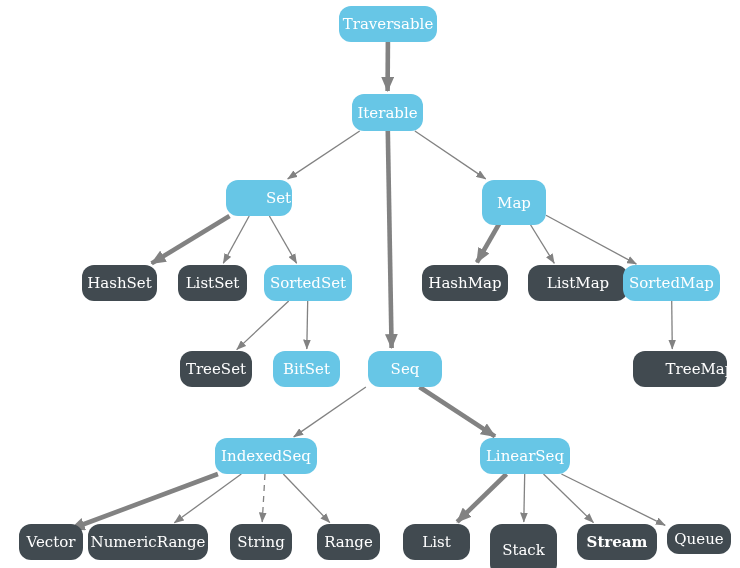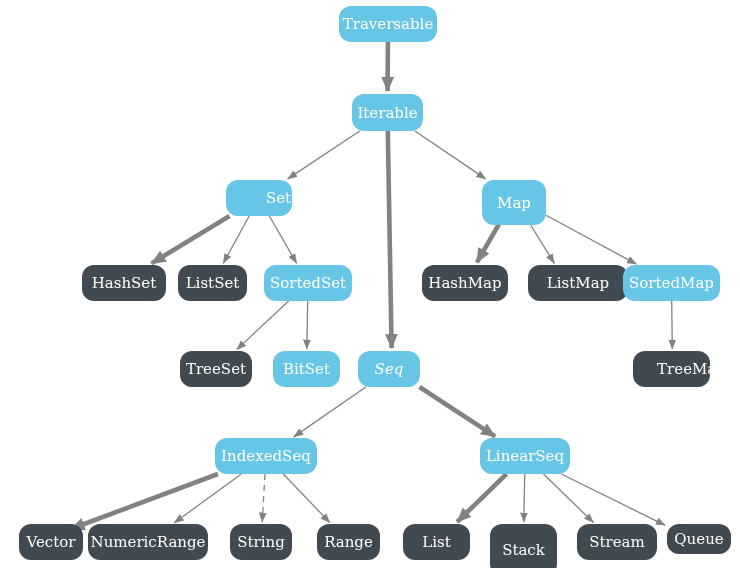--- a/index.html
+++ b/index.html
@@ -76,34 +76,34 @@
         <line x1="524.7" y1="474.0" x2="523.8" y2="522.0" class="edge edge-thin" marker-end="url(#ah-thin)"></line>
         <line x1="543.5" y1="474.0" x2="593.5" y2="522.6" class="edge edge-thin" marker-end="url(#ah-thin)"></line>
         <line x1="561.4" y1="474.0" x2="665.2" y2="525.3" class="edge edge-thin" marker-end="url(#ah-thin)"></line>
       </g>
   </svg>
   <div id="node-layer">
       <div class="node blue" style="left: 339px; top: 6px; width: 98px; height: 36px;">Traversable</div>
       <div class="node blue" style="left: 352px; top: 94px; width: 71px; height: 37px;">Iterable</div>
       <div class="node blue" style="left: 226px; top: 180px; width: 66px; height: 36px; padding-left: 39px;">Set</div>
       <div class="node blue" style="left: 482px; top: 180px; width: 64px; height: 45px;">Map</div>
-      <div class="node dark" style="left: 82px; top: 265px; width: 84px; height: 36px;">HashSet</div>
+      <div class="node dark" style="left: 82px; top: 265px; width: 75px; height: 36px;">HashSet</div>
       <div class="node dark" style="left: 178px; top: 265px; width: 69px; height: 36px;">ListSet</div>
       <div class="node blue" style="left: 264px; top: 265px; width: 88px; height: 36px;">SortedSet</div>
       <div class="node dark" style="left: 422px; top: 265px; width: 86px; height: 36px;">HashMap</div>
       <div class="node dark" style="left: 528px; top: 265px; width: 100px; height: 36px;">ListMap</div>
       <div class="node blue" style="left: 623px; top: 265px; width: 97px; height: 36px;">SortedMap</div>
       <div class="node dark" style="left: 180px; top: 351px; width: 72px; height: 36px;">TreeSet</div>
       <div class="node blue" style="left: 273px; top: 351px; width: 67px; height: 36px;">BitSet</div>
-      <div class="node blue" style="left: 358px; top: 351px; width: 62px; height: 36px; font-style: italic;">Seq</div>
-      <div class="node dark" style="left: 633px; top: 351px; width: 77px; height: 36px; padding-left: 40px;">TreeMap</div>
+      <div class="node blue" style="left: 368px; top: 351px; width: 74px; height: 36px;">Seq</div>
+      <div class="node dark" style="left: 633px; top: 351px; width: 94px; height: 36px; padding-left: 40px;">TreeMap</div>
       <div class="node blue" style="left: 215px; top: 438px; width: 102px; height: 36px;">IndexedSeq</div>
       <div class="node blue" style="left: 480px; top: 438px; width: 90px; height: 36px;">LinearSeq</div>
       <div class="node dark" style="left: 19px; top: 524px; width: 64px; height: 36px;">Vector</div>
       <div class="node dark" style="left: 88px; top: 524px; width: 120px; height: 36px;">NumericRange</div>
       <div class="node dark" style="left: 230px; top: 524px; width: 62px; height: 36px;">String</div>
       <div class="node dark" style="left: 317px; top: 524px; width: 63px; height: 36px;">Range</div>
       <div class="node dark" style="left: 403px; top: 524px; width: 67px; height: 36px;">List</div>
       <div class="node dark" style="left: 490px; top: 524px; width: 67px; height: 52px;">Stack</div>
-      <div class="node dark" style="left: 577px; top: 524px; width: 80px; height: 36px;">Stream</div>
+      <div class="node dark" style="left: 577px; top: 524px; width: 80px; height: 36px; font-weight: bold;">Stream</div>
       <div class="node dark" style="left: 667px; top: 524px; width: 64px; height: 30px;">Queue</div>
     </div>
 </div>
 
 </body></html>

